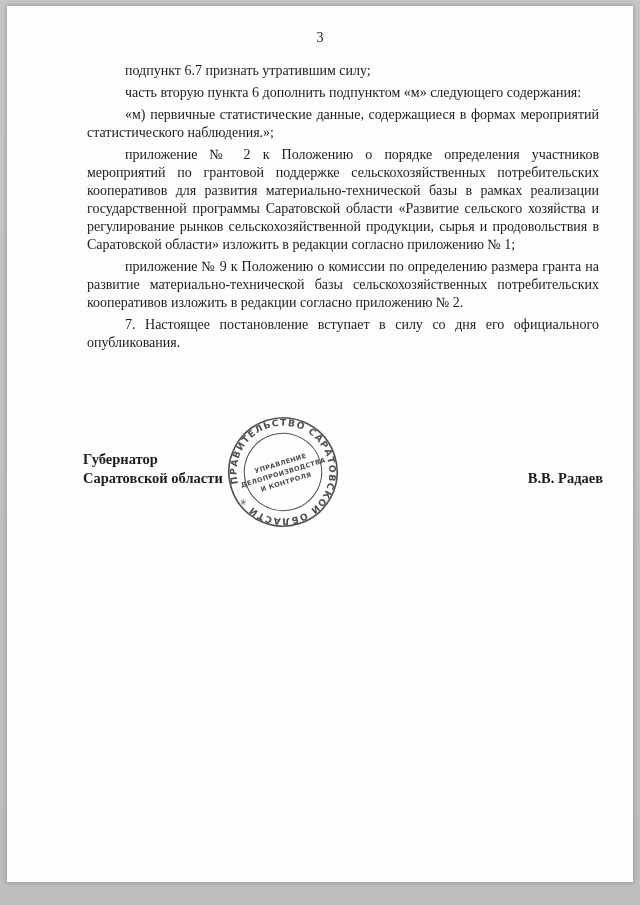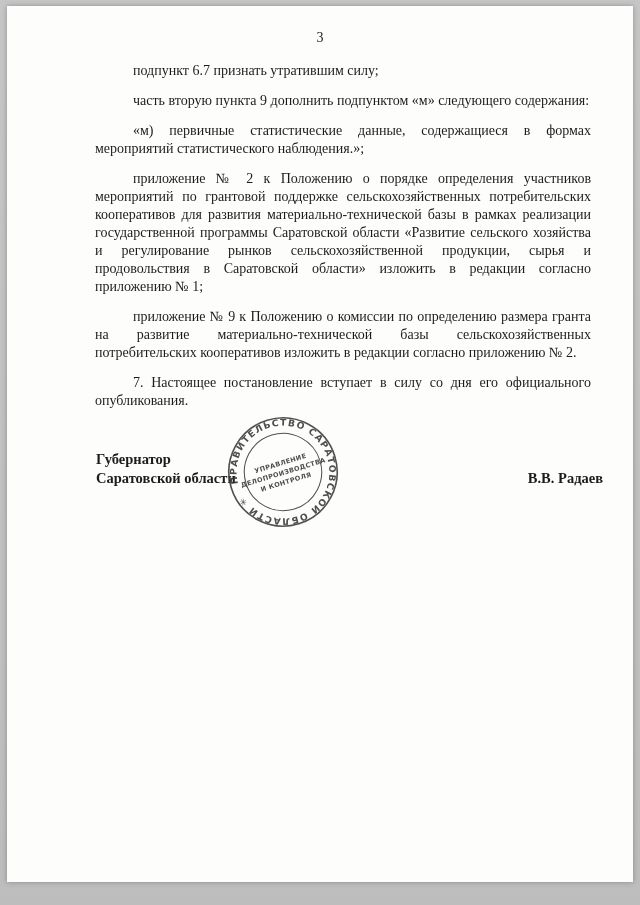--- a/index.html
+++ b/index.html
@@ -32,36 +32,36 @@
     padding-top: 24px;
     font-size: 14px;
   }
   .doc-body {
     margin: 16px 30px 0 76px;
     font-size: 14px;
     line-height: 18px;
     text-align: justify;
   }
   .doc-body p {
-    margin: 12px;
+    margin: 4px;
     text-indent: 38px;
   }
   .signature-block {
     position: absolute;
     left: 76px;
     right: 30px;
     top: 444px;
     display: flex;
     justify-content: space-between;
     align-items: flex-end;
     font-size: 14.5px;
     font-weight: bold;
     line-height: 19px;
   }
-  .signer-title { text-align: left; margin-left: 13px; }
+  .signer-title { text-align: left; }
   .signer-name { text-align: right; padding-bottom: 0px; margin-left: 20px; }
   .stamp {
     position: absolute;
     left: 218px;
     top: 408px;
     width: 116px;
     height: 116px;
     transform: rotate(-17deg);
     opacity: 0.88;
   }
@@ -88,21 +88,21 @@
 </head>
 <body>
 
 <div class="scan-frame">
   <div class="page">
 
     <div class="page-number">3</div>
 
     <div class="doc-body">
       <p>подпункт 6.7 признать утратившим силу;</p>
-      <p>часть вторую пункта 9 дополнить подпунктом «м» следующего содержания:</p>
+      <p>часть вторую пункта 6 дополнить подпунктом «м» следующего содержания:</p>
       <p>«м) первичные статистические данные, содержащиеся в формах мероприятий статистического наблюдения.»;</p>
       <p>приложение № 2 к Положению о порядке определения участников мероприятий по грантовой поддержке сельскохозяйственных потребительских кооперативов для развития материально-технической базы в рамках реализации государственной программы Саратовской области «Развитие сельского хозяйства и регулирование рынков сельскохозяйственной продукции, сырья и продовольствия в Саратовской области» изложить в редакции согласно приложению № 1;</p>
       <p>приложение № 9 к Положению о комиссии по определению размера гранта на развитие материально-технической базы сельскохозяйственных потребительских кооперативов изложить в редакции согласно приложению № 2.</p>
       <p>7. Настоящее постановление вступает в силу со дня его официального опубликования.</p>
     </div>
 
     <div class="signature-block">
       <div class="signer-title">
         <div>Губернатор</div>
         <div>Саратовской области</div>

